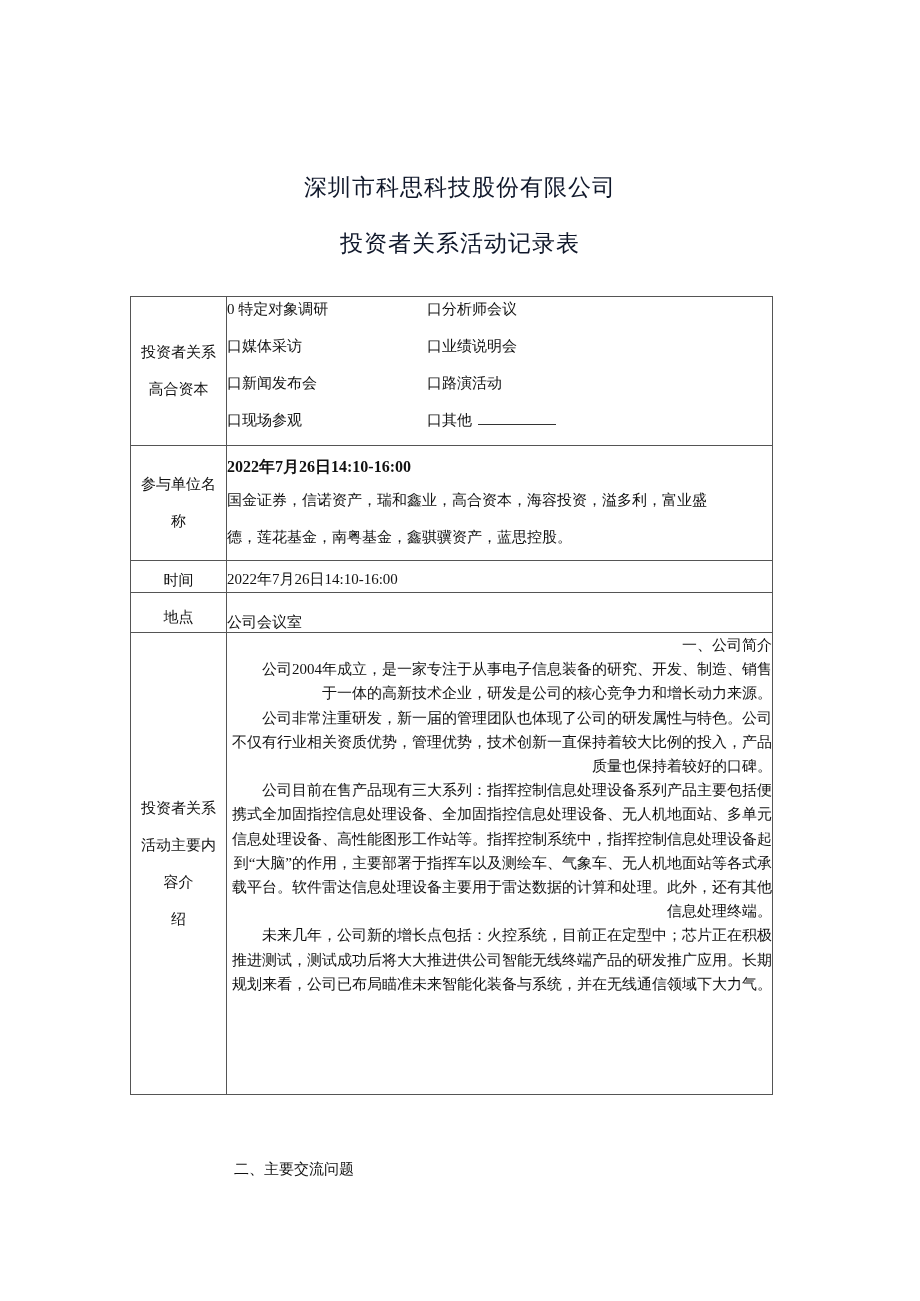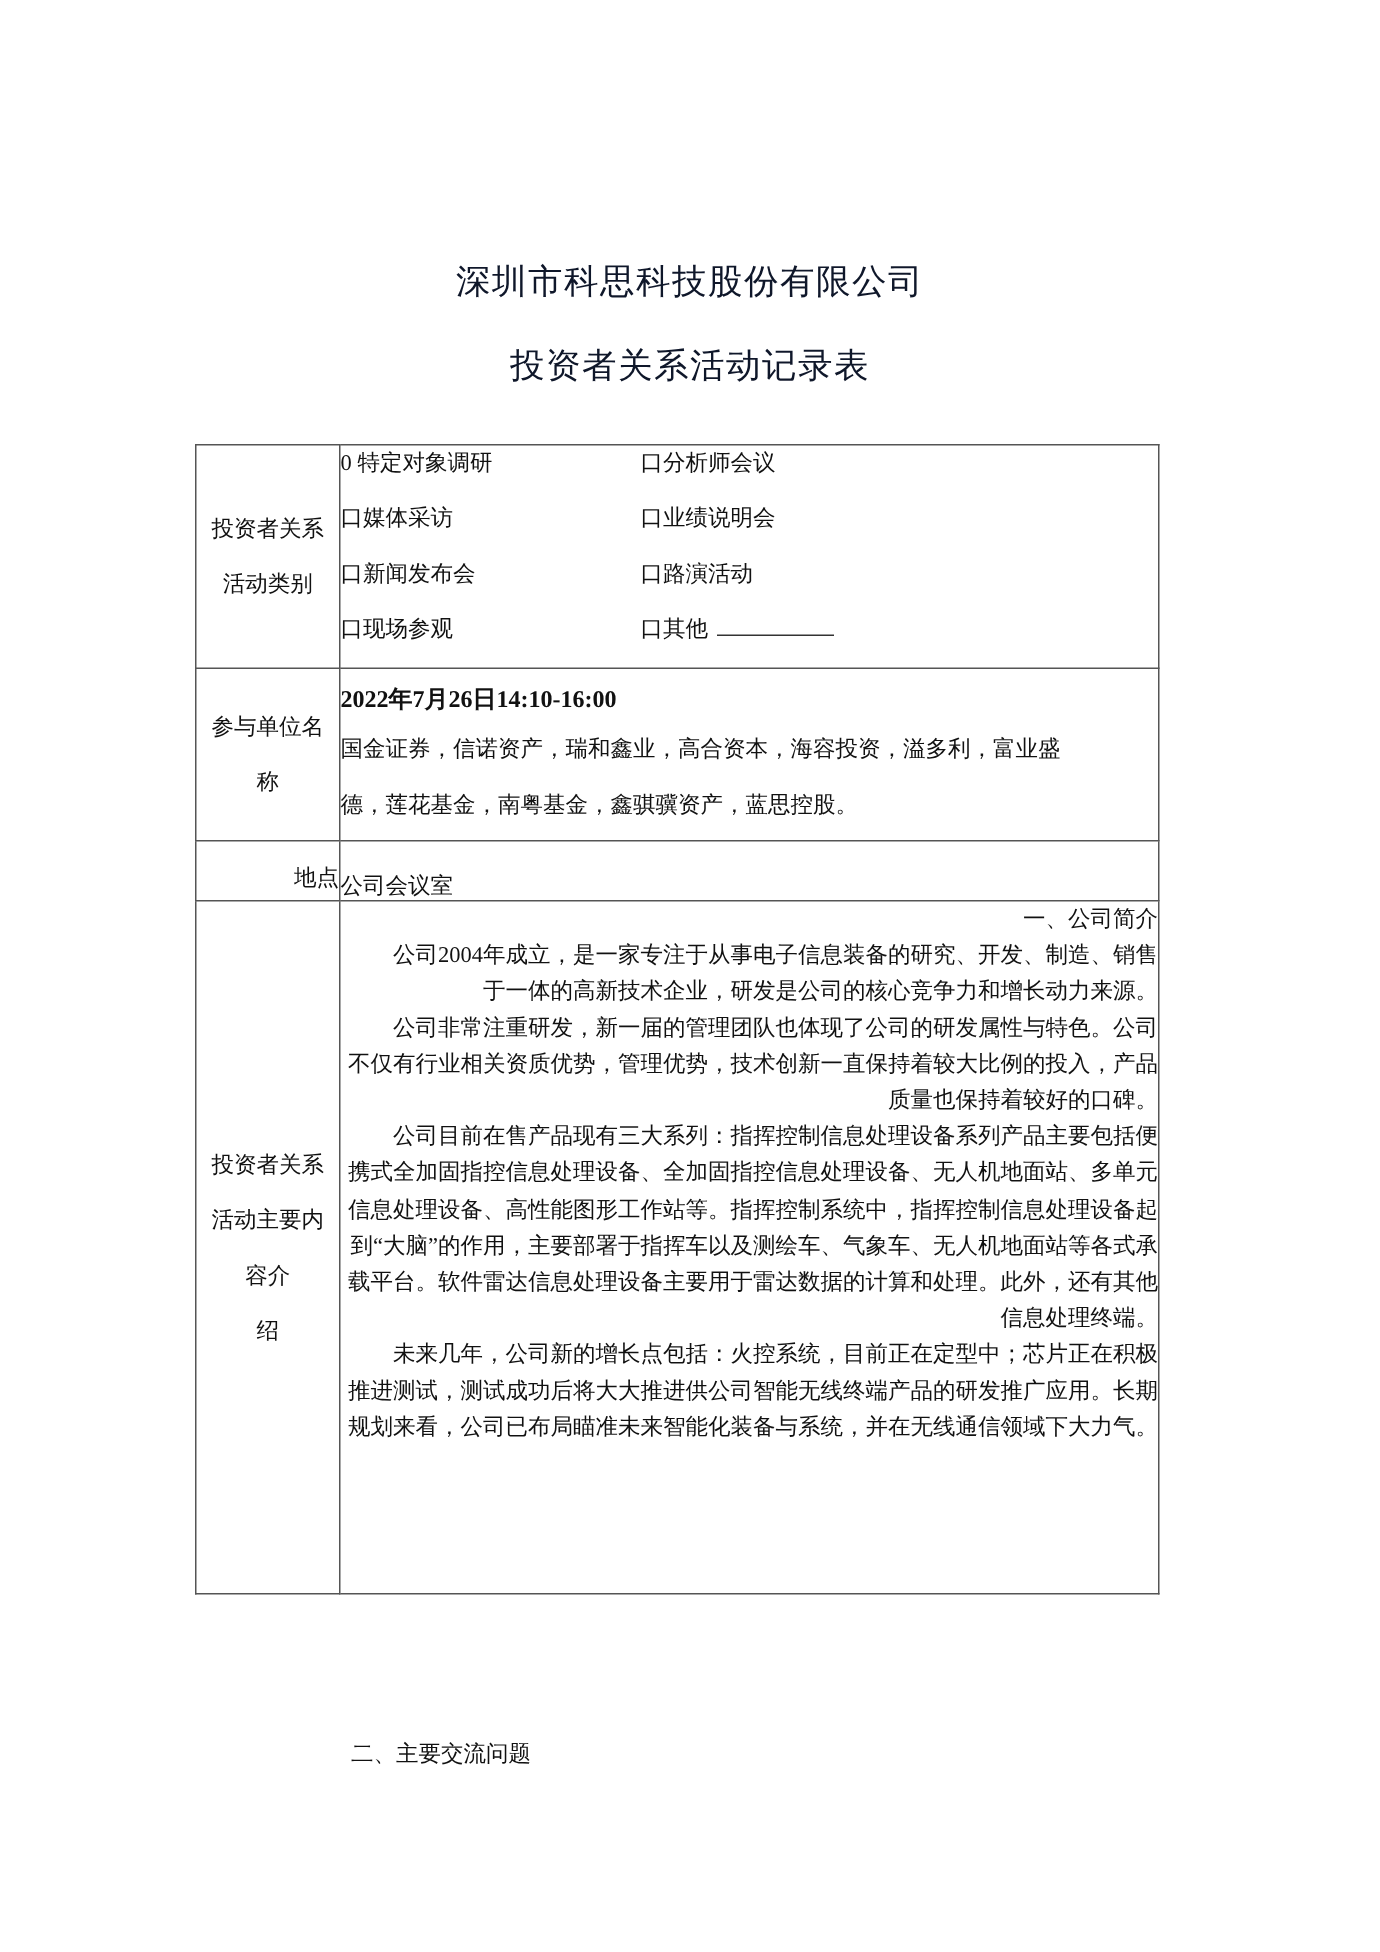--- a/index.html
+++ b/index.html
@@ -29,21 +29,21 @@
 <body>
 
 <div class="title" id="t1">深圳市科思科技股份有限公司</div>
 <div class="title" id="t2">投资者关系活动记录表</div>
 
 <table class="rec">
   <tbody>
       <tr style="height:145px;">
     <td class="lbl">
       <div>投资者关系</div>
-      <div>活动类别</div>
+      <div>高合资本</div>
     </td>
     <td class="val" style="vertical-align:top;">
       <div class="types">
         <div><span>0</span> <span>特定对象调研</span></div>
         <div><span>口</span><span>分析师会议</span></div>
         <div><span>口</span><span>媒体采访</span></div>
         <div><span>口</span><span>业绩说明会</span></div>
         <div><span>口</span><span>新闻发布会</span></div>
         <div><span>口</span><span>路演活动</span></div>
         <div><span>口</span><span>现场参观</span></div>
@@ -57,23 +57,27 @@
       <div>参与单位名</div>
       <div>称</div>
     </td>
     <td class="val" style="vertical-align:top;">
       <div class="bold-date">2022年7月26日14:10-16:00</div>
       <div class="orgs">国金证券，信诺资产，瑞和鑫业，高合资本，海容投资，溢多利，富业盛</div>
       <div class="orgs">德，莲花基金，南粤基金，鑫骐骥资产，蓝思控股。</div>
     </td>
   </tr>
 
+  <tr style="height:32px;">
+    <td class="lbl" style="line-height:24px; padding-top:6px;">时间</td>
+    <td class="val sans" style="padding-top:6px;">2022年7月26日14:10-16:00</td>
+  </tr>
 
   <tr style="height:37px;">
-    <td class="lbl" style="line-height:24px; padding-top:8px;text-align:right;">地点</td>
+    <td class="lbl" style="line-height:24px; padding-top:8px;">地点</td>
     <td class="val" style="padding-top:20px;">公司会议室</td>
   </tr>
 
 
   <tr style="height:462px;">
     <td class="lbl">
       <div>投资者关系</div>
       <div>活动主要内</div>
       <div>容介</div>
       <div>绍</div>

